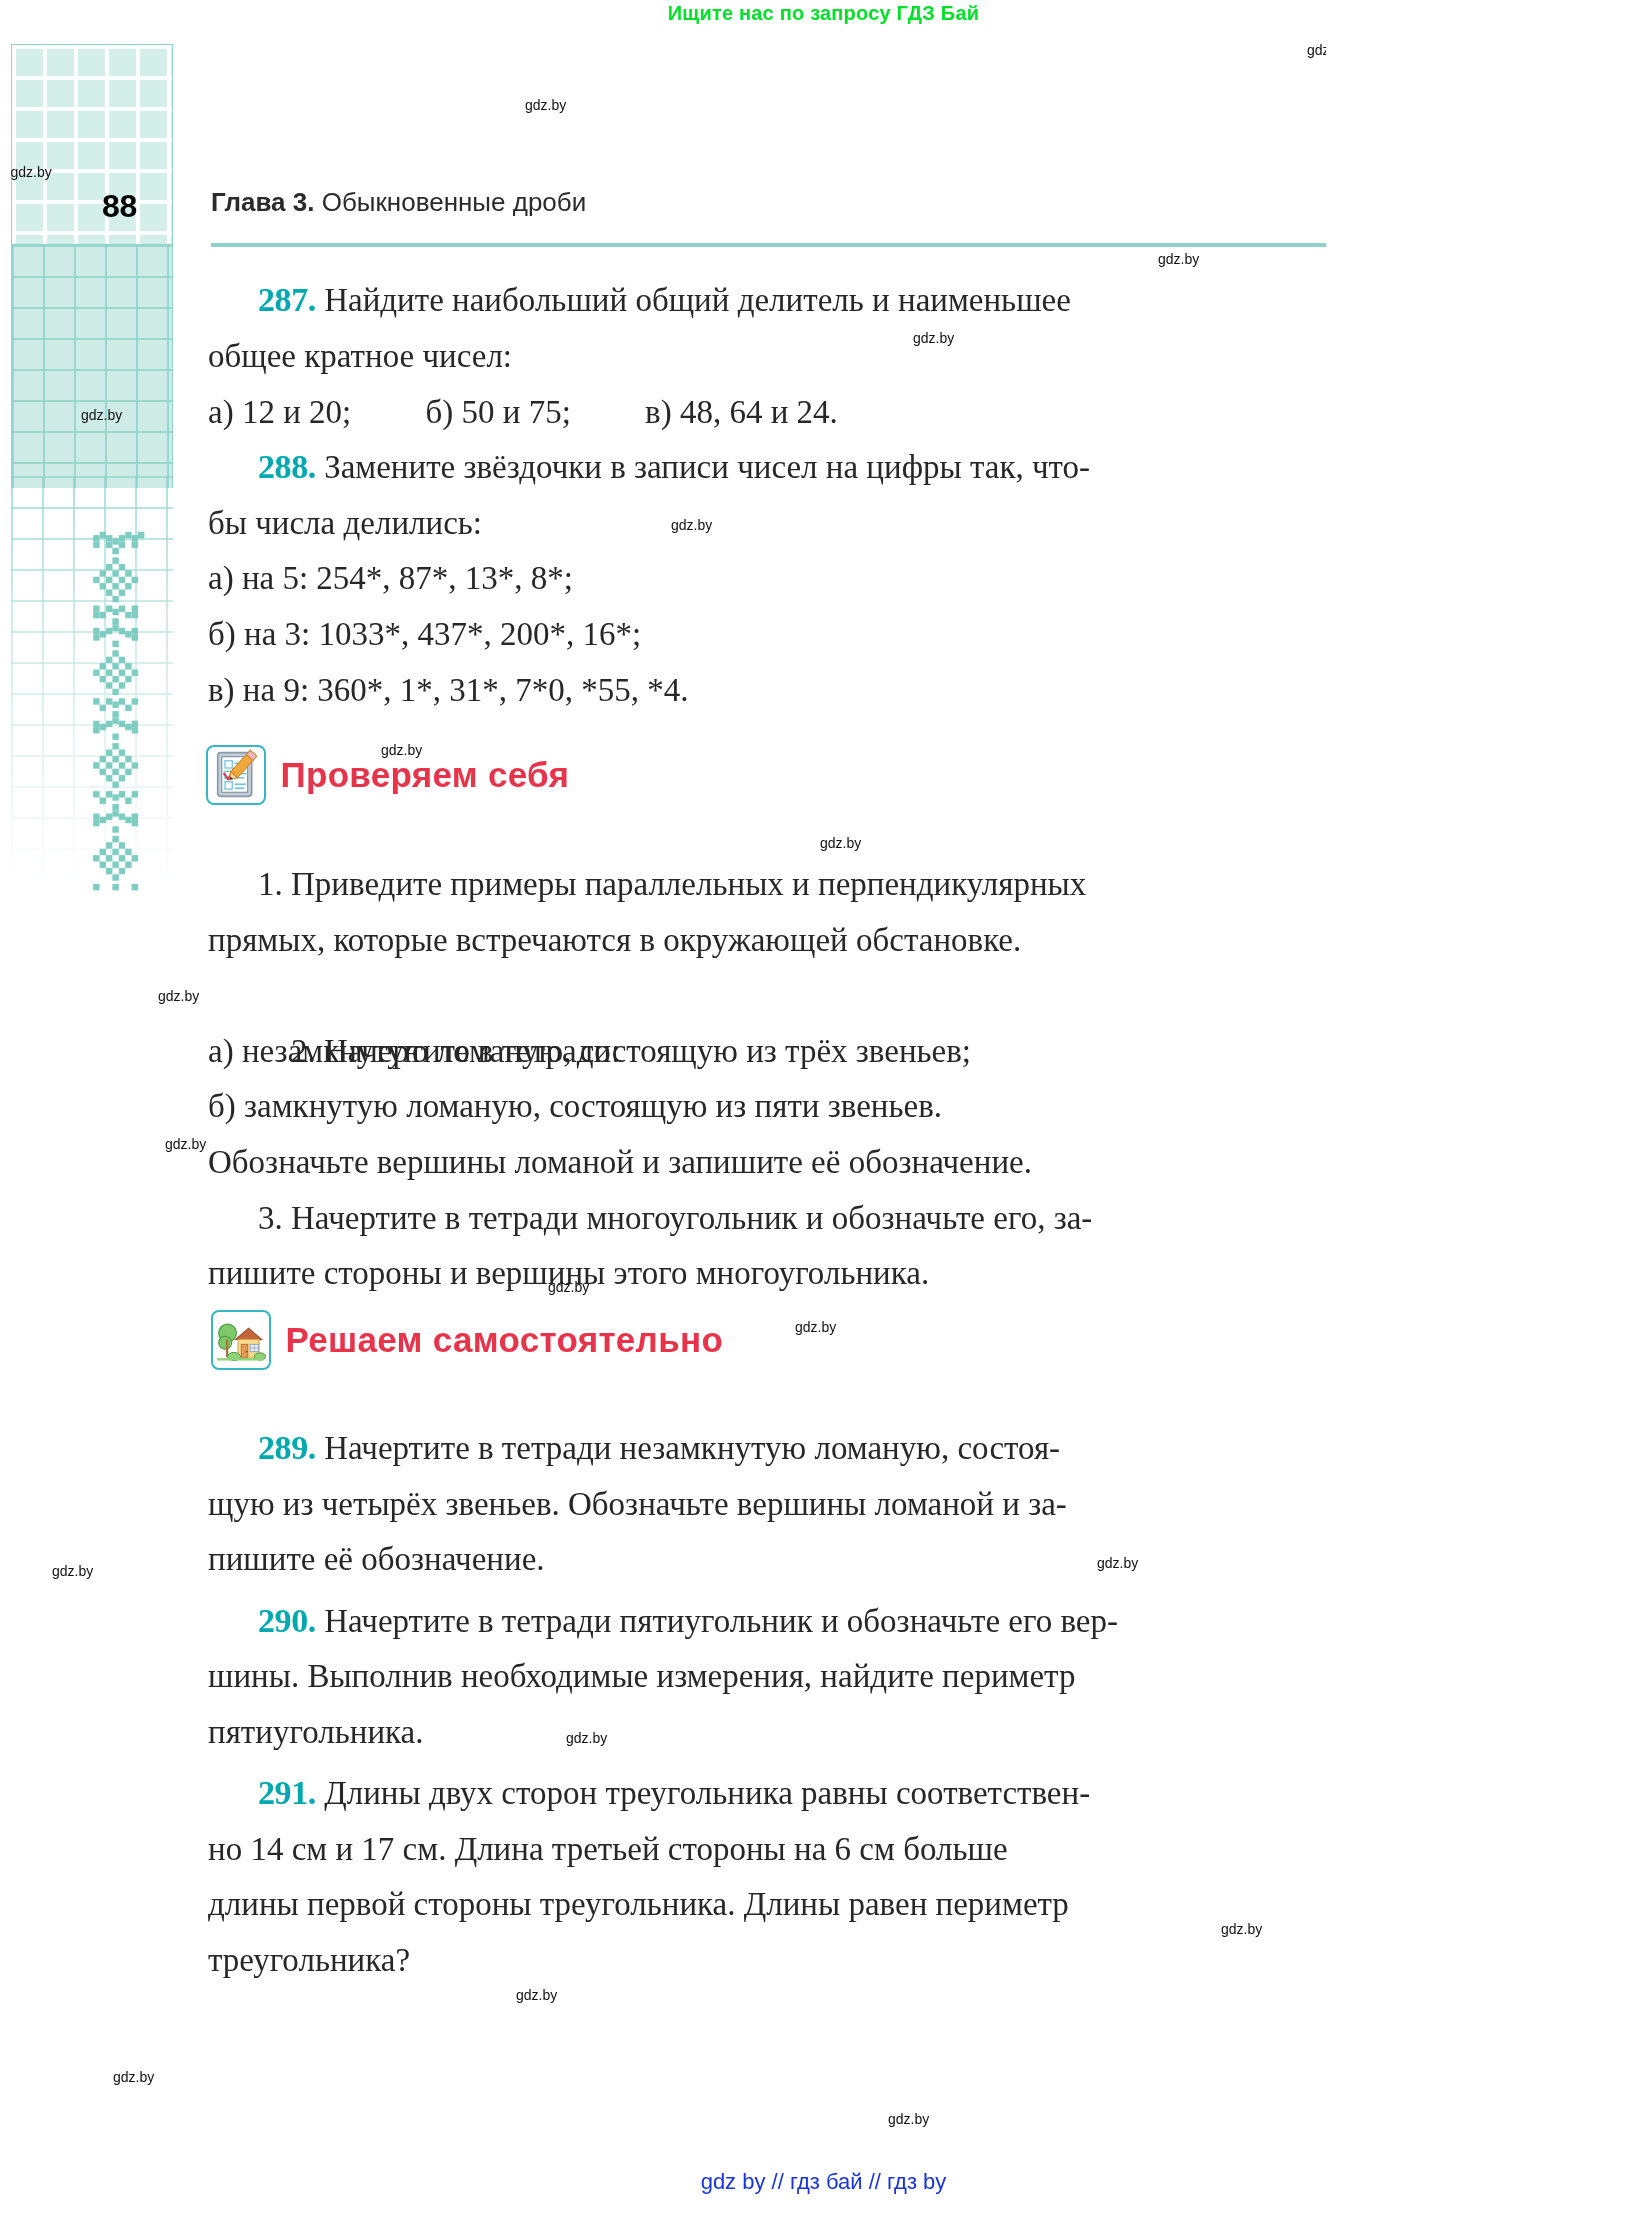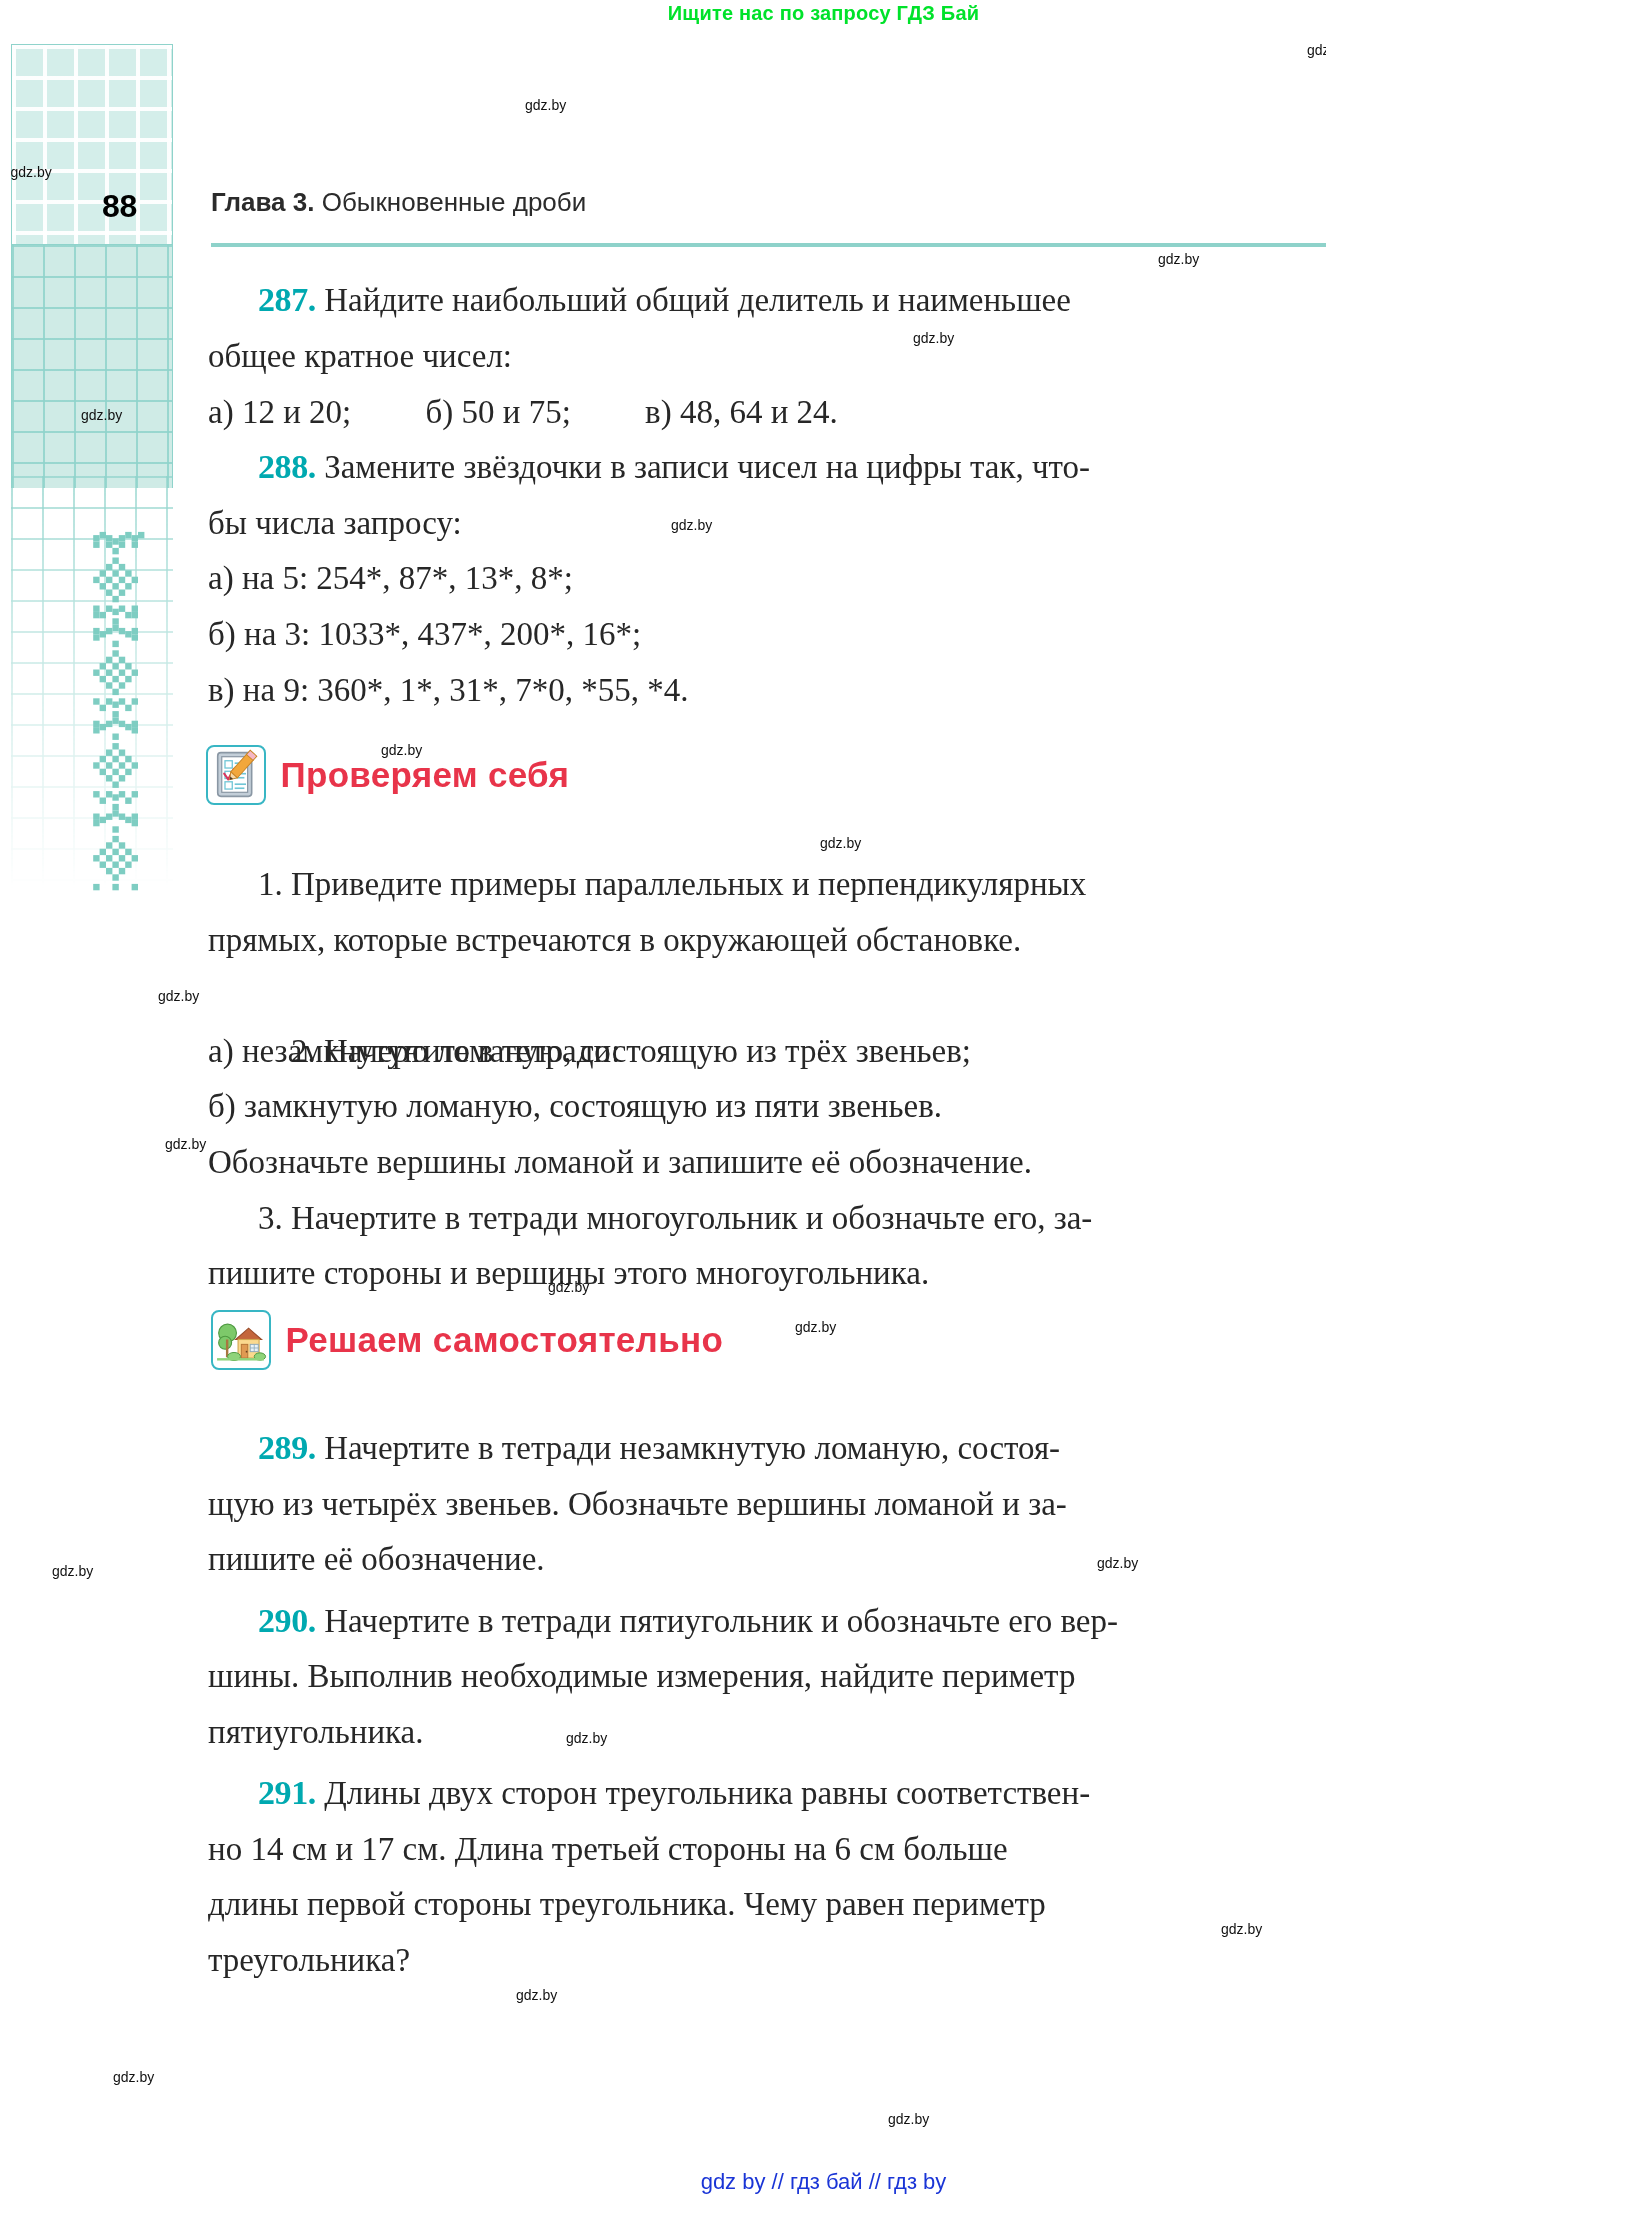--- a/index.html
+++ b/index.html
@@ -389,21 +389,21 @@
 
   <div class="body-text" style="top:272px;">
     <span class="indent"></span><span class="exnum">287.</span>&nbsp;<span>Найдите наибольший общий делитель и наименьшее</span>
   </div>
   <div class="sub-line" style="top:328px;">общее кратное чисел:</div>
   <div class="sub-line" style="top:384px;">а) 12 и 20;         б) 50 и 75;         в) 48, 64 и 24.</div>
 
   <div class="body-text" style="top:439px;">
     <span class="indent"></span><span class="exnum">288.</span>&nbsp;<span>Замените звёздочки в записи чисел на цифры так, что-</span>
   </div>
-  <div class="sub-line" style="top:495px;">бы числа запросу:</div>
+  <div class="sub-line" style="top:495px;">бы числа делились:</div>
   <div class="sub-line" style="top:550px;">а) на 5: 254*, 87*, 13*, 8*;</div>
   <div class="sub-line" style="top:606px;">б) на 3: 1033*, 437*, 200*, 16*;</div>
   <div class="sub-line" style="top:662px;">в) на 9: 360*, 1*, 31*, 7*0, *55, *4.</div>
 
   <div class="rubric" style="left:206px; top:745px;">
     <div class="rubric-icon">
       <svg width="55" height="55" viewBox="0 0 68 68" xmlns="http://www.w3.org/2000/svg">
         <rect x="12" y="7" width="42" height="54" rx="4" fill="#c3ced8" stroke="#8a97a4" stroke-width="2"></rect>
         <rect x="17" y="12" width="32" height="44" fill="#ffffff" stroke="#8a97a4" stroke-width="1.5"></rect>
         <rect x="21" y="17" width="9" height="9" fill="none" stroke="#6fc6d6" stroke-width="1.6"></rect>
@@ -483,21 +483,21 @@
   </div>
   <div class="sub-line" style="top:1704px;">пятиугольника.</div>
 
   <div class="body-text" style="top:1765px;">
     <span class="indent"></span><span class="exnum">291.</span>&nbsp;<span>Длины двух сторон треугольника равны соответствен-</span>
   </div>
   <div class="body-text" style="top:1821px;">
     <span>но 14 см и 17 см. Длина третьей стороны на 6 см больше</span>
   </div>
   <div class="body-text" style="top:1876px;">
-    <span>длины первой стороны треугольника. Чему равен периметр</span>
+    <span>длины первой стороны треугольника. Длины равен периметр</span>
   </div>
   <div class="sub-line" style="top:1932px;">треугольника?</div>
 
   <div id="watermark-layer">
       <div class="wm" style="left: 1307px; top: 42px;">gdz.by</div>
       <div class="wm" style="left: 525px; top: 97px;">gdz.by</div>
       <div class="wm" style="left: 10.5px; top: 164px;">gdz.by</div>
       <div class="wm" style="left: 1158px; top: 251px;">gdz.by</div>
       <div class="wm" style="left: 913px; top: 330px;">gdz.by</div>
       <div class="wm" style="left: 81px; top: 407px;">gdz.by</div>

